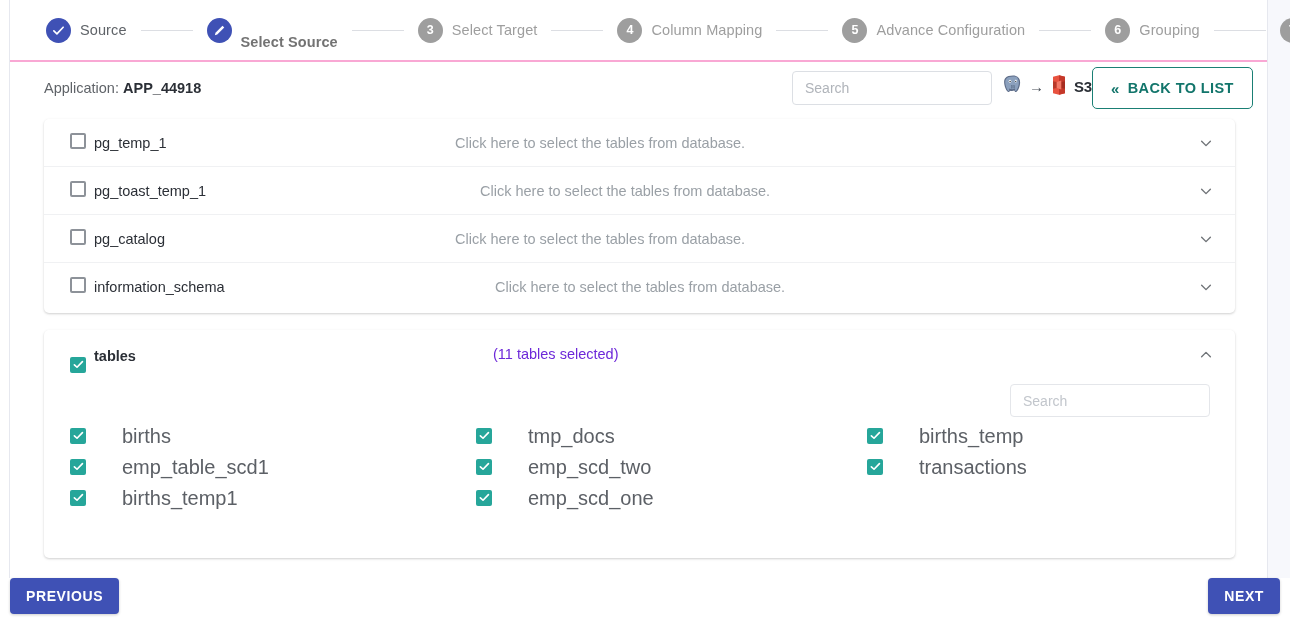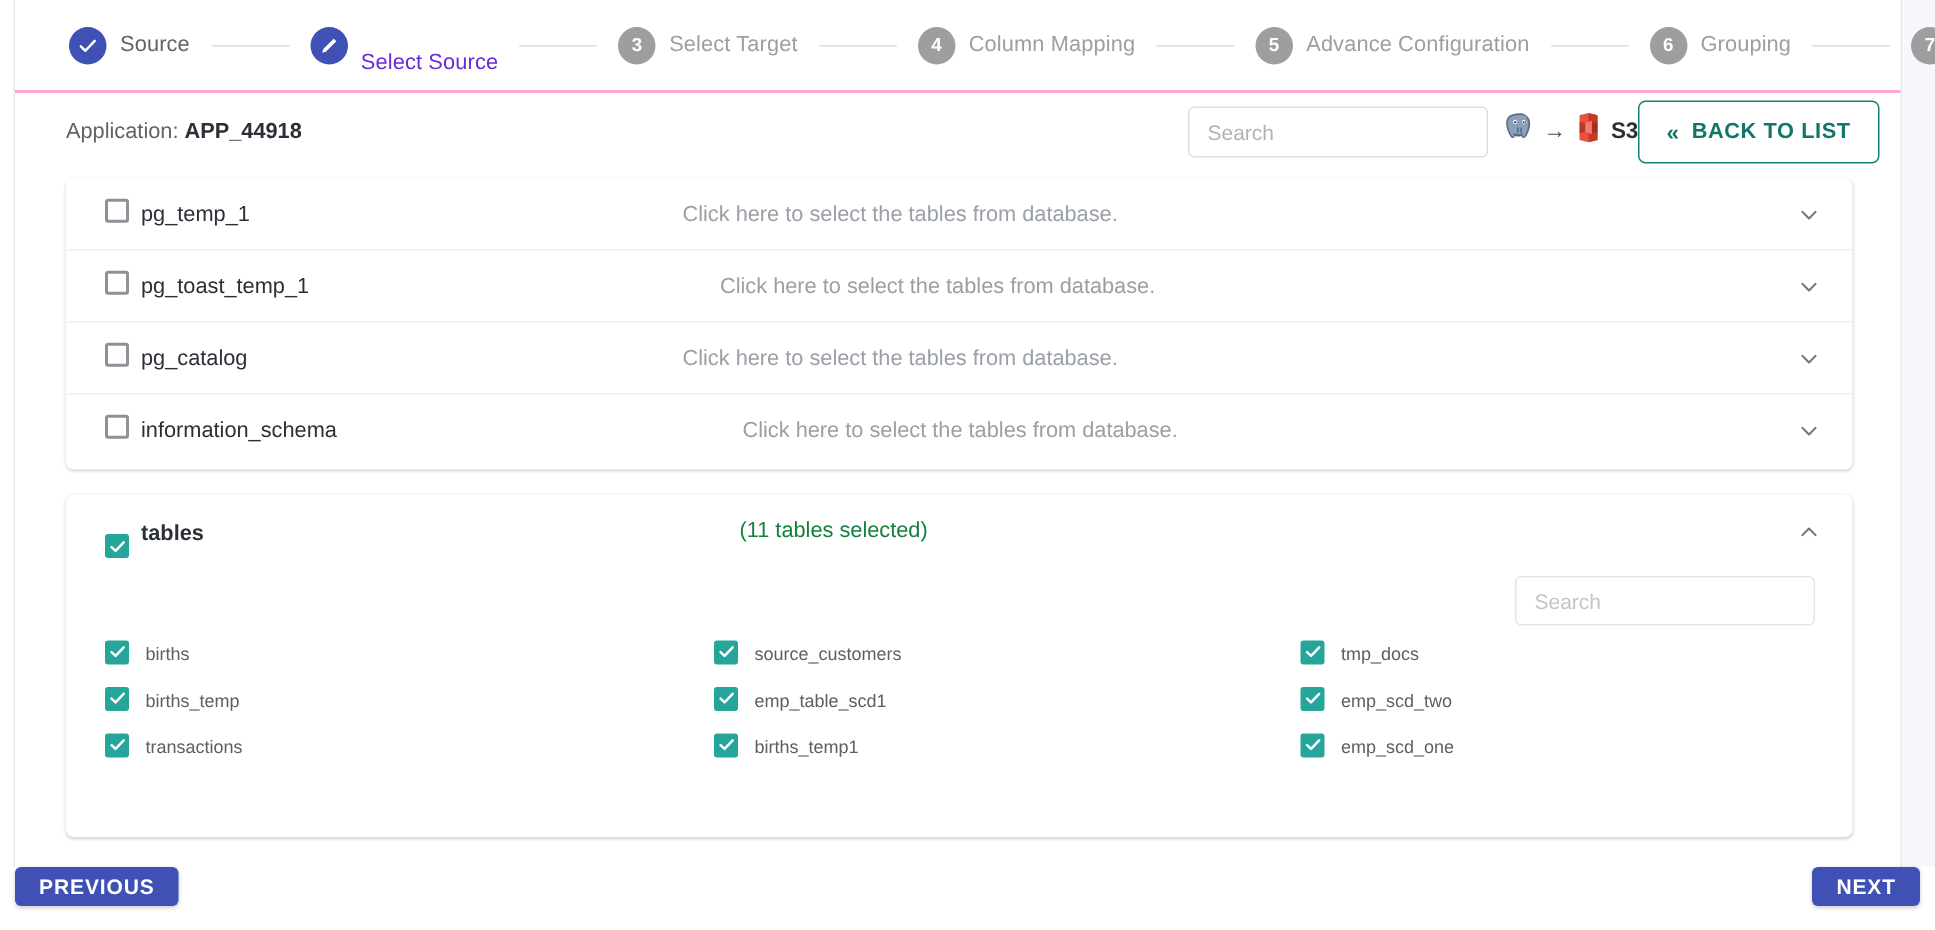--- a/index.html
+++ b/index.html
@@ -43,21 +43,21 @@
     width: 25px; height: 25px; border-radius: 50%;
     display: flex; align-items: center; justify-content: center;
     font-size: 12.5px; font-weight: bold; color: #ffffff;
     flex: none;
   }
   .step-circle.done   { background: #3f51b5; }
   .step-circle.active { background: #3f51b5; }
   .step-circle.todo   { background: #9e9e9e; }
   .step-label { font-size: 14.5px; color: #9e9e9e; letter-spacing: .1px; }
   .step-label.done   { color: #5f6368; }
-  .step-label.active { color: #6d28d9; font-weight: normal; margin-top: 24px; }
+  .step-label.active { color: #737373; font-weight: bold; margin-top: 24px; }
   .step-conn {
     width: 52px; height: 1px; background: #dcdee3;
     margin: 0 14px; flex: none;
   }
   .step-circle svg { display: block; }
 
   
   .toolbar {
     position: absolute; left: 10px; top: 62px; width: 1257px; height: 55px;
     display: flex; align-items: center;
@@ -139,21 +139,21 @@
 
   
   .public-head { position: relative; height: 52px; }
   .public-cb { position: absolute; left: 26px; top: 26px; }
   .public-name {
     position: absolute; left: 50px; top: 26px; transform: translateY(-50%);
     font-size: 14.5px; font-weight: bold; color: #2b2f36;
   }
   .tables-count {
     position: absolute; left: 449px; top: 24px; transform: translateY(-50%);
-    font-size: 14.5px; color: #15803d;
+    font-size: 14.5px; color: #6d28d9;
   }
   .chev-up {
     position: absolute; right: 22px; top: 25px; transform: translateY(-50%);
     width: 14px; height: 14px; color: #707478;
   }
   .inner-search {
     position: absolute; left: 966px; top: 54px;
     width: 200px; height: 33px;
     border: 1px solid #e4e6ea; border-radius: 4px;
     background: #ffffff;
@@ -167,30 +167,30 @@
     position: absolute; left: 0; top: 98px; width: 1191px;
     display: grid;
     grid-template-columns: 406px 391px 394px;
     row-gap: 15px;
   }
   .tbl-item {
     display: flex; align-items: center; gap: 11px;
     padding-left: 26px;
     height: 16px;
   }
-  .tbl-label { font-size: 12px; color: #5c6066; white-space: nowrap; }
+  .tbl-label { font-size: 20px; color: #5c6066; white-space: nowrap; margin-left: 25px; }
 
   
   .footer {
     position: absolute; left: 0; top: 578px; width: 1290px; height: 42px;
     background: #ffffff;
   }
   .btn-primary {
     position: absolute; top: 0;
-    height: 26px; padding: 4px 16px;
+    height: 36px; padding: 4px 16px;
     border: none; border-radius: 4px;
     background: #3f51b5; color: #ffffff;
     font-size: 14px; font-weight: bold; letter-spacing: .6px;
     cursor: pointer;
     font-family: "Liberation Sans", sans-serif;
     box-shadow: 0 1px 3px rgba(0,0,0,.2);
   }
   #prev-button { left: 10px; }
   #next-button { right: 10px; }
 </style>
@@ -349,28 +349,20 @@
               </svg>
             </span></span>
           <span class="tbl-label">births</span>
         </div>
         <div class="tbl-item">
           <span><span class="cbox on">
               <svg width="11" height="11" viewBox="0 0 12 12">
                 <path d="M1.5 6.3 L4.4 9 L10.3 2.8" stroke="#ffffff" stroke-width="1.8" fill="none" stroke-linecap="round" stroke-linejoin="round"></path>
               </svg>
             </span></span>
-          <span class="tbl-label">source_customers</span>
-        </div>
-        <div class="tbl-item">
-          <span><span class="cbox on">
-              <svg width="11" height="11" viewBox="0 0 12 12">
-                <path d="M1.5 6.3 L4.4 9 L10.3 2.8" stroke="#ffffff" stroke-width="1.8" fill="none" stroke-linecap="round" stroke-linejoin="round"></path>
-              </svg>
-            </span></span>
           <span class="tbl-label">tmp_docs</span>
         </div>
         <div class="tbl-item">
           <span><span class="cbox on">
               <svg width="11" height="11" viewBox="0 0 12 12">
                 <path d="M1.5 6.3 L4.4 9 L10.3 2.8" stroke="#ffffff" stroke-width="1.8" fill="none" stroke-linecap="round" stroke-linejoin="round"></path>
               </svg>
             </span></span>
           <span class="tbl-label">births_temp</span>
         </div>

